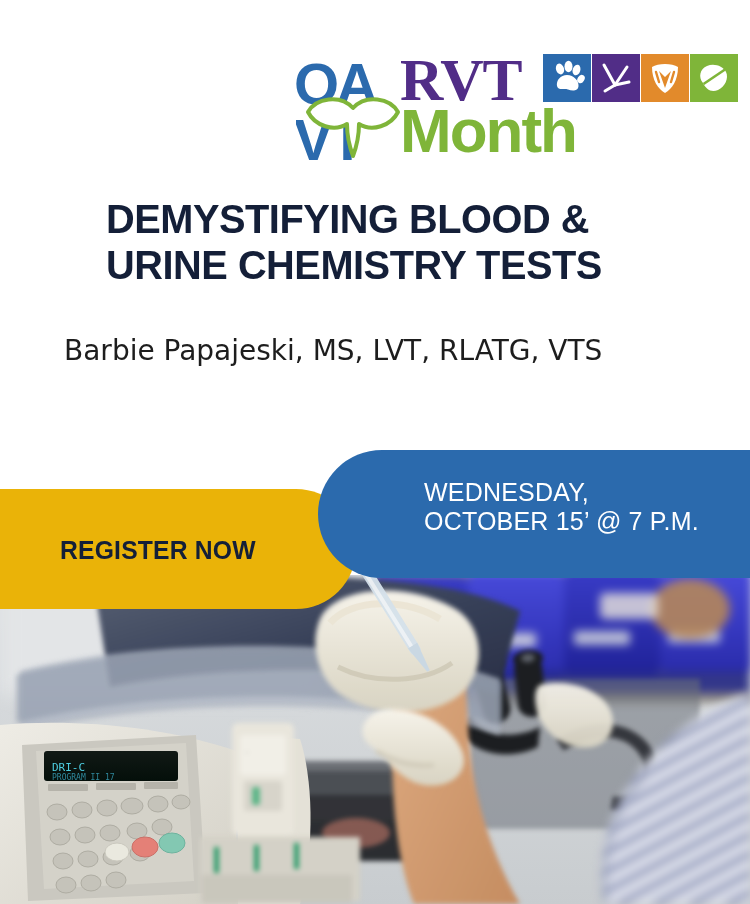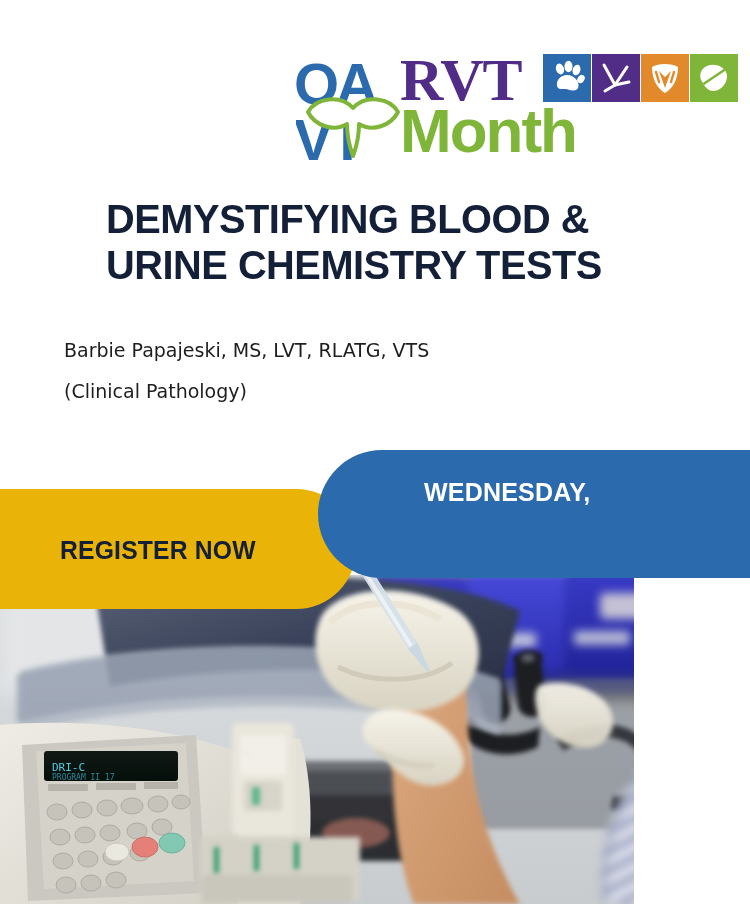--- a/index.html
+++ b/index.html
@@ -41,59 +41,59 @@
     color:#141F38;
     font-size:41px; font-weight:bold; letter-spacing:-0.5px;
     line-height:46px; white-space:nowrap;
     font-family:"Liberation Sans", sans-serif;
     transform:scaleX(0.97); transform-origin:left center;
   }
 
   
   #speaker-block { position:absolute; left:64px; top:330px; width:660px; }
   #speaker-block .sline {
-    color:#1d1d1d; font-size:19px; font-weight:normal;
+    color:#1d1d1d; font-size:28px; font-weight:normal;
     line-height:41px; white-space:nowrap;
     font-family:"DejaVu Sans", sans-serif;
     letter-spacing:0px;
   }
 
   
   #date-banner {
     position:absolute; left:318px; top:450px; width:432px; height:128px;
     background:#2B6AAD;
     border-radius:64px 0 0 64px;
     z-index:3;
   }
   #date-text {
     position:absolute; left:106px; top:28px; width:320px;
     color:#ffffff; text-align:left;
     font-family:"Liberation Sans", sans-serif;
   }
   #date-text .dline {
-    font-size:25px; line-height:29px; font-weight:bold;
+    font-size:25px; line-height:29px; font-weight:normal;
     white-space:nowrap; letter-spacing:0.2px;
   }
   #register-band {
     position:absolute; left:0; top:489px; width:356px; height:120px;
     background:#eab308;
     border-radius:0 60px 60px 0;
     z-index:2;
   }
   #register-label {
     position:absolute; left:60px; top:46px;
     color:#141F38; font-size:26px; font-weight:bold;
     letter-spacing:0.2px; white-space:nowrap;
     font-family:"Liberation Sans", sans-serif;
     transform:scaleX(0.95); transform-origin:left center;
   }
 
   
   #photo {
-    position:absolute; left:0; top:575px; width:634px; height:329px;
+    position:absolute; left:0; top:575px; width:750px; height:329px;
     overflow:hidden; z-index:1; background:#c9cdd2;
   }
 
   .blur-lg { filter:blur(9px); }
   .blur-md { filter:blur(5px); }
   .blur-sm { filter:blur(2.5px); }
 </style>
 </head>
 <body>
 
@@ -158,26 +158,26 @@
   </div>
 </div>
 
 <div id="title-block">
   <div class="tline">DEMYSTIFYING BLOOD &amp;</div>
   <div class="tline">URINE CHEMISTRY TESTS</div>
 </div>
 
 <div id="speaker-block">
   <div class="sline">Barbie Papajeski, MS, LVT, RLATG, VTS</div>
-  <div class="sline">(Clinical Pathology)</div>
 </div>
 
 <div id="date-banner">
   <div id="date-text">
     <div class="dline">WEDNESDAY,</div>
+    <div class="dline">OCTOBER 15’ @ 7 P.M.</div>
   </div>
 </div>
 
 <div id="register-band">
   <div id="register-label">REGISTER NOW</div>
 </div>
 
 <div id="photo">
   <svg width="750" height="329" viewBox="0 0 750 329" preserveAspectRatio="xMidYMid slice">
     <defs>

